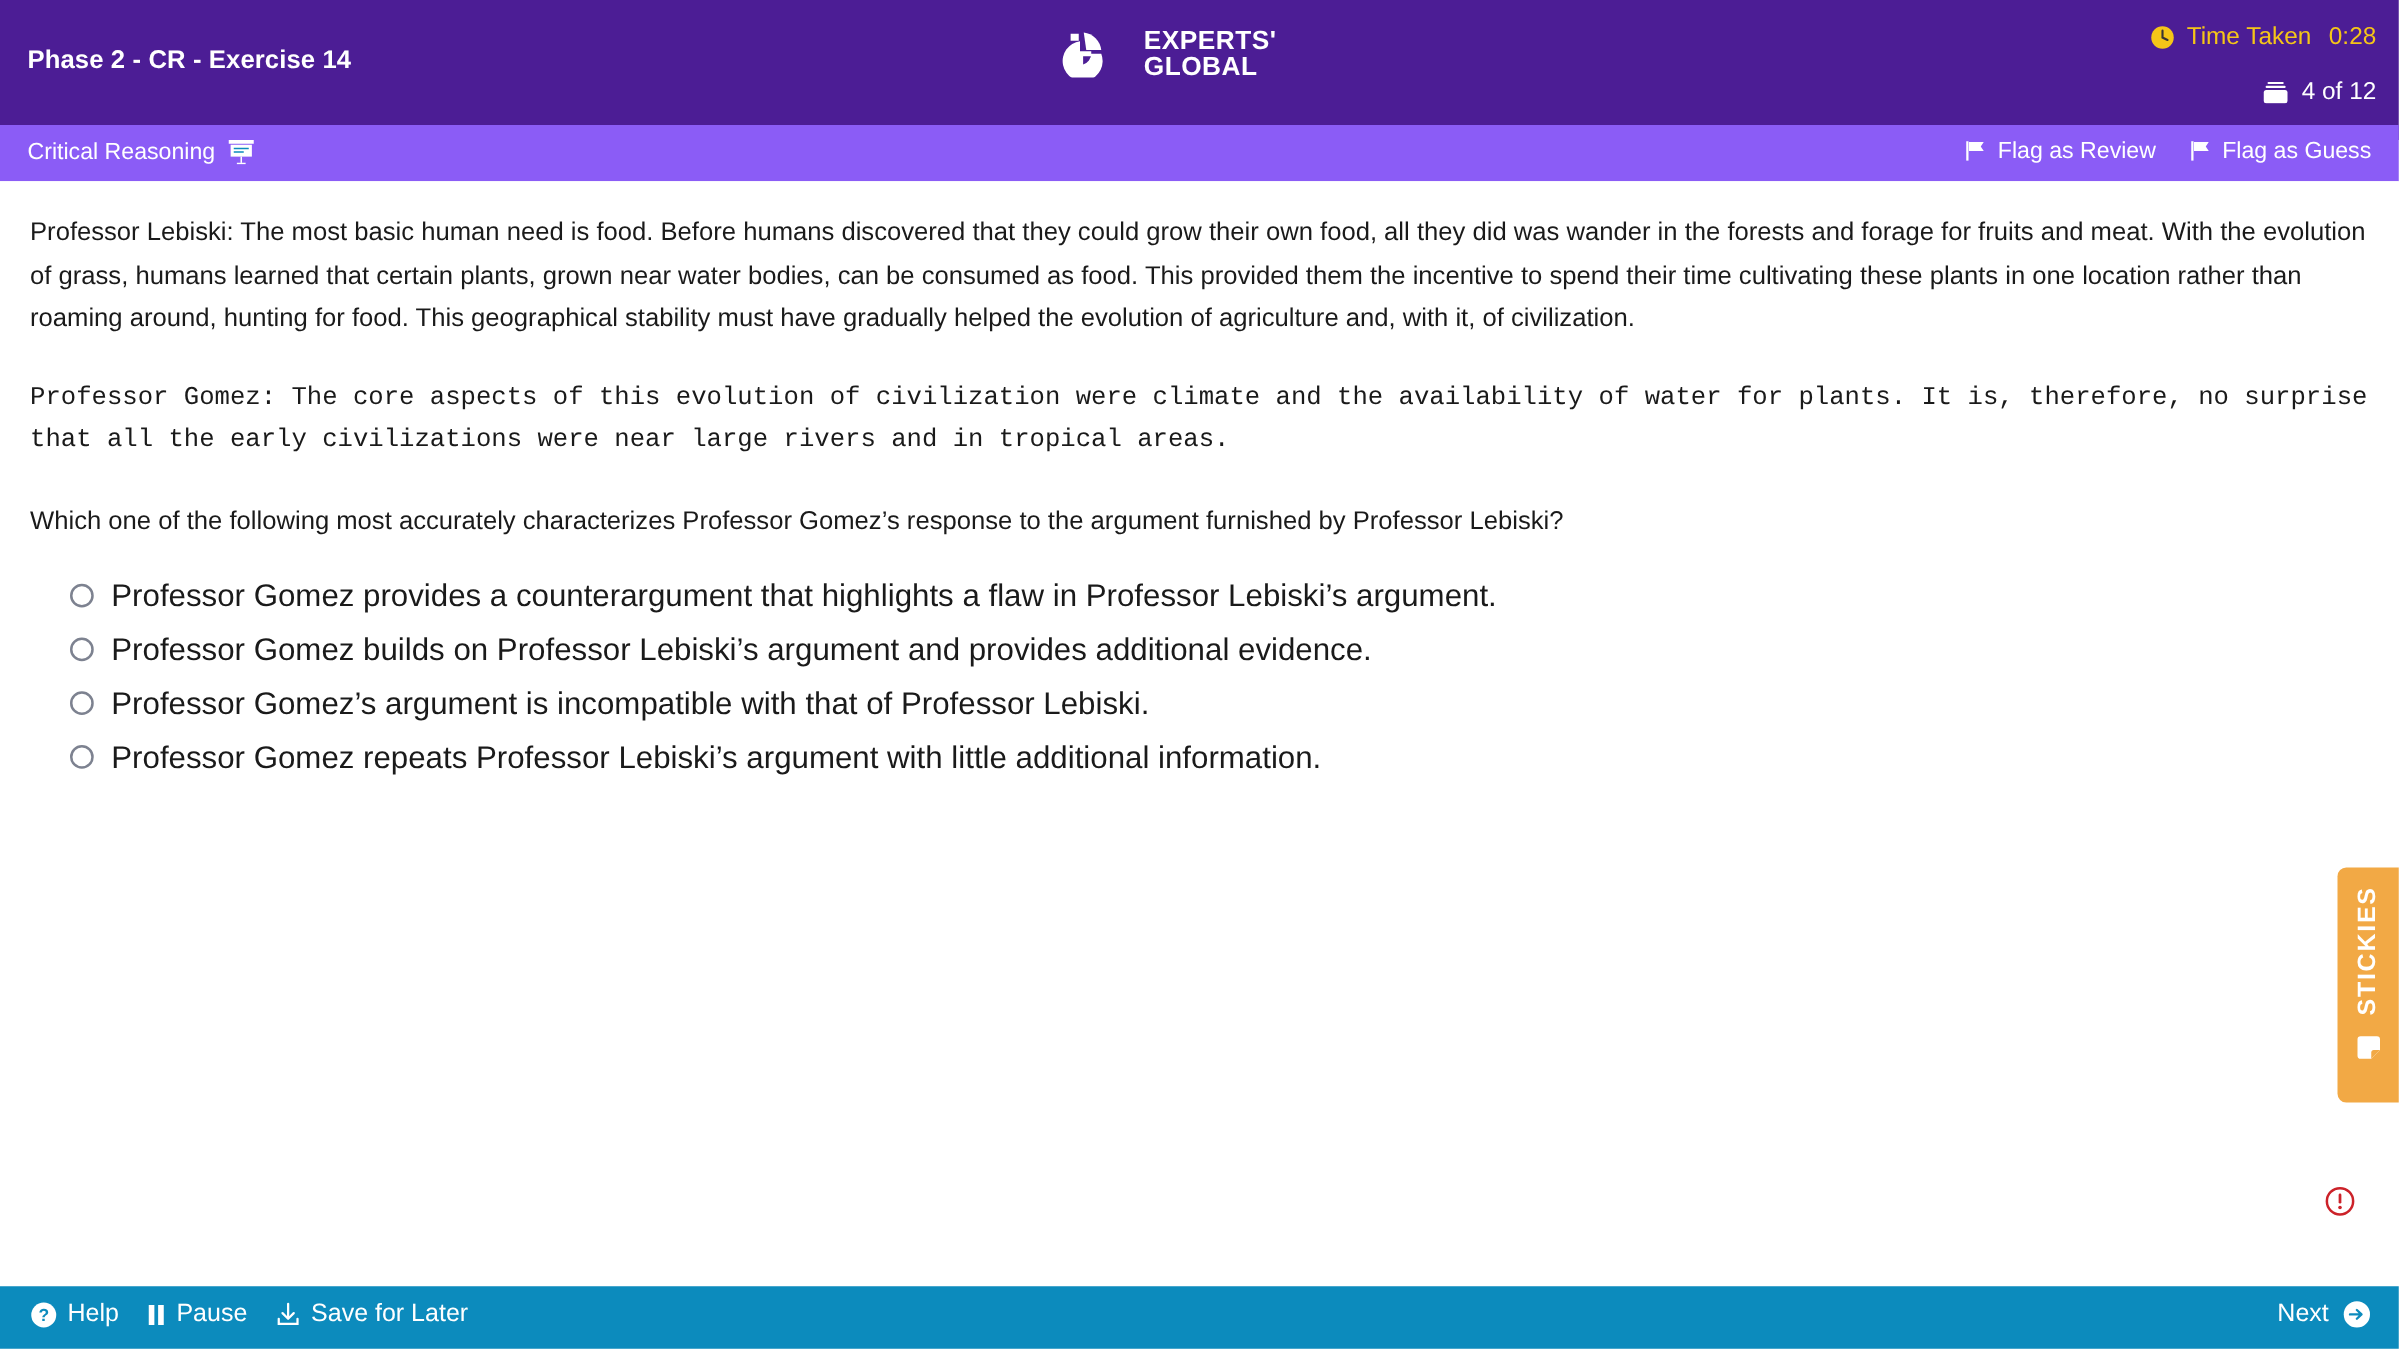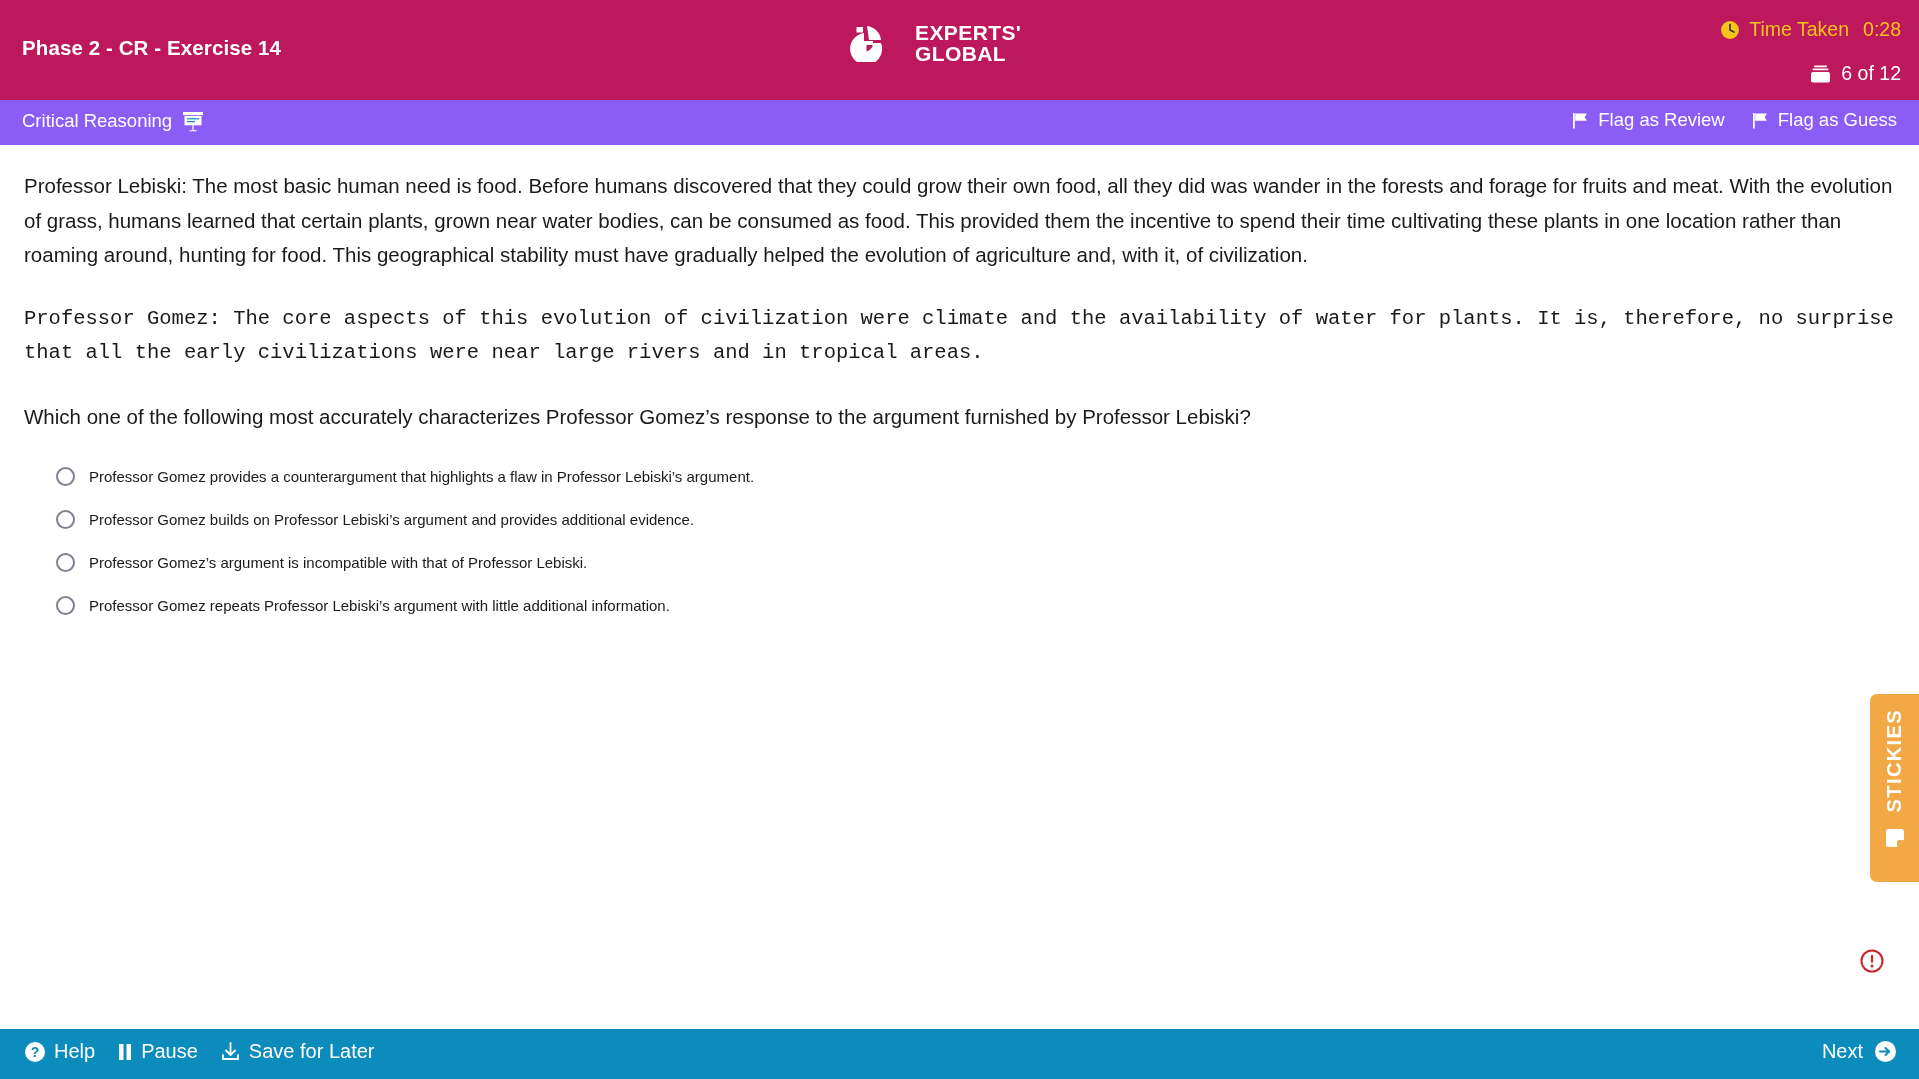--- a/index.html
+++ b/index.html
@@ -11,21 +11,21 @@
     overflow: hidden;
     background: #ffffff;
     font-family: "Liberation Sans", sans-serif;
   }
 
   
   .topbar {
     position: absolute;
     top: 0; left: 0;
     width: 1919px; height: 112px;
-    background: #be185d;
+    background: #4c1d95;
     color: #ffffff;
   }
   .exercise-title {
     position: absolute;
     left: 22px; top: 36px;
     font-size: 20.5px;
     font-weight: bold;
     letter-spacing: .1px;
     white-space: nowrap;
   }
@@ -138,21 +138,21 @@
   }
   .radio {
     flex: 0 0 auto;
     width: 19px; height: 19px;
     border-radius: 50%;
     border: 2px solid #7d8290;
     background: #ffffff;
     margin-top: 3px;
   }
   .option-label {
-    font-size: 15px;
+    font-size: 25px;
     line-height: 26px;
     color: #1a1a1a;
   }
 
   
   .stickies-tab {
     position: absolute;
     right: 0; top: 694px;
     width: 49px; height: 188px;
     background: #f2a945;
@@ -255,21 +255,21 @@
   </div>
 
   <div class="count-row">
     <span>
       <svg class="stack-icon" viewBox="0 0 21 18" xmlns="http://www.w3.org/2000/svg">
         <rect x="4" y="0.5" width="13" height="1.7" rx="0.8" fill="#ffffff"></rect>
         <rect x="2.5" y="3.6" width="16" height="1.7" rx="0.8" fill="#ffffff"></rect>
         <rect x="1" y="7" width="19" height="10.5" rx="2" fill="#ffffff"></rect>
       </svg>
     </span>
-    <span>6 of 12</span>
+    <span>4 of 12</span>
   </div>
 </div>
 
 <div class="subbar">
 
   <div class="section-name">
     <span>Critical Reasoning</span>
     <span>
       <svg class="board-icon" viewBox="0 0 22 21" xmlns="http://www.w3.org/2000/svg">
         <rect x="1" y="1" width="20" height="3" fill="#ffffff"></rect>

